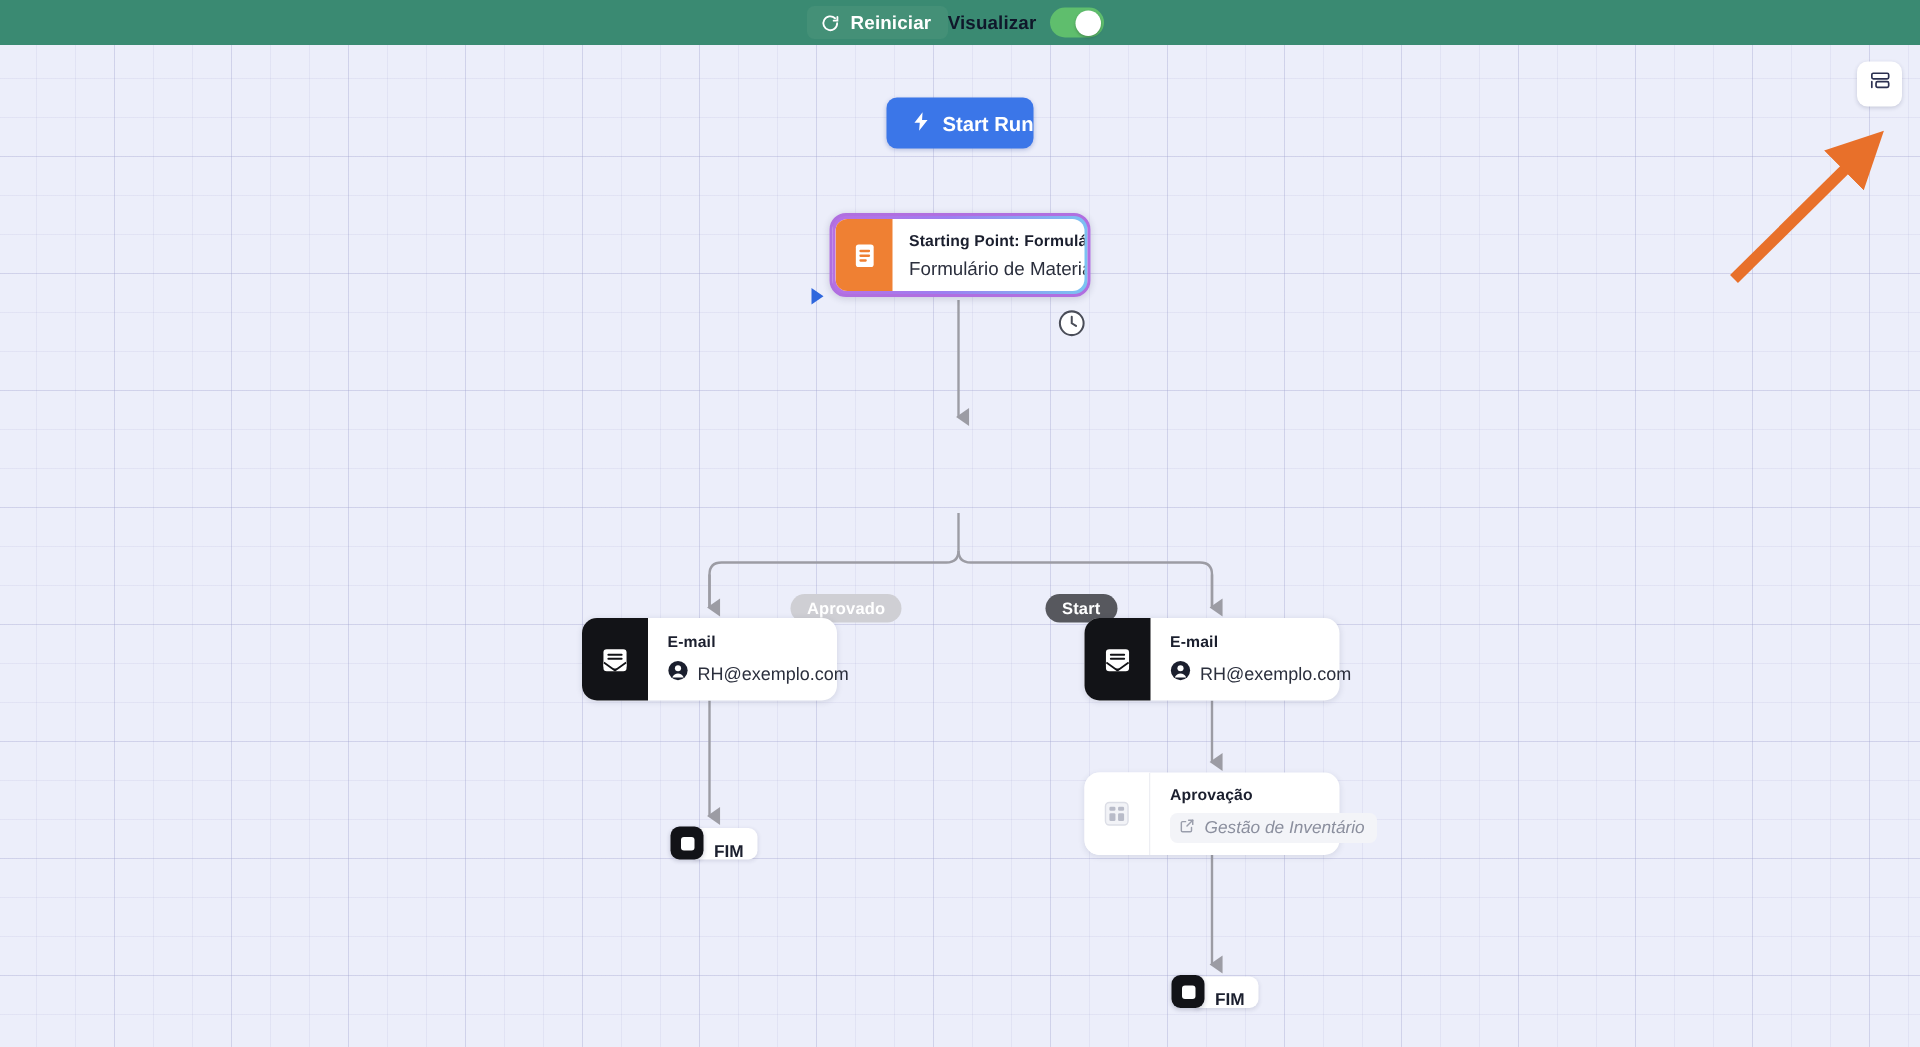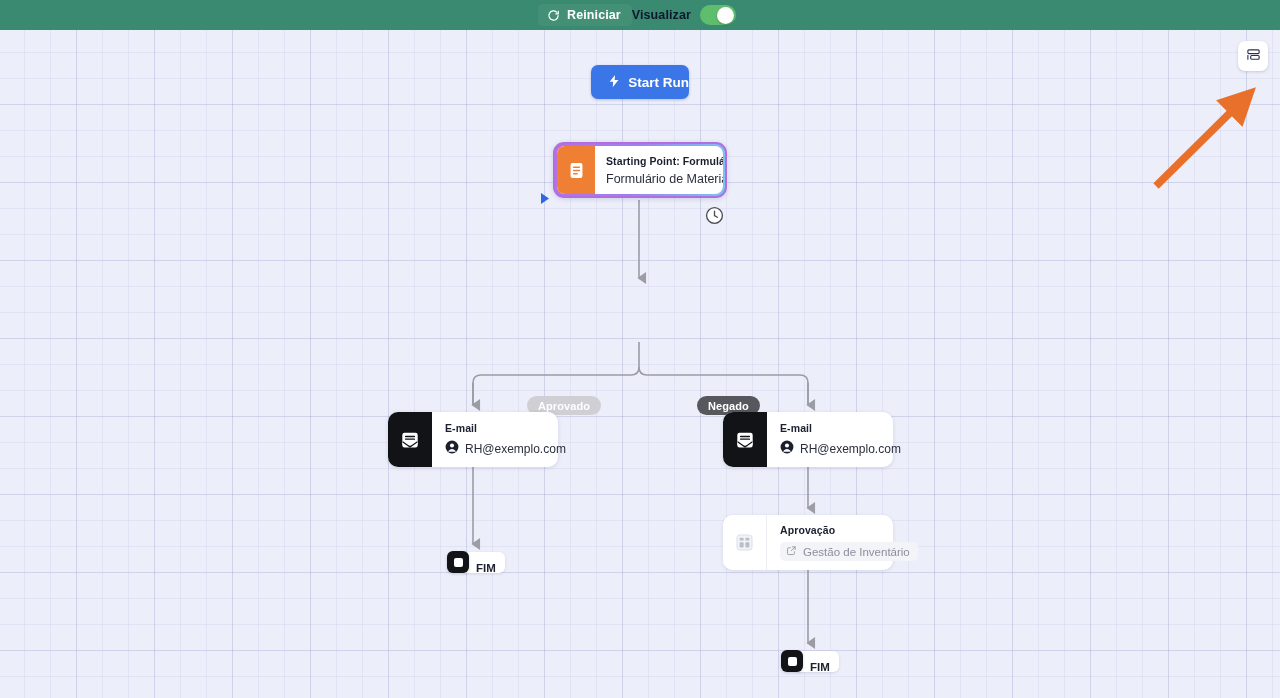--- a/index.html
+++ b/index.html
@@ -234,20 +234,21 @@
   }
   #node-integration .icon-box { background: #ffffff; border-right: 1px solid #edeef3; }
   #node-integration .title { color: #1b1f2e; }
   #node-integration .sub {
     font-size: 11.5px;
     color: #8b8f9e;
     background: #f3f4f8;
     border-radius: 5px;
     padding: 3px 8px 3px 6px;
     align-self: flex-start;
+    font-style: italic;
   }
 
   
   .end-node {
     position: absolute;
     display: flex;
     align-items: center;
     z-index: 10;
     cursor: pointer;
   }
@@ -399,21 +400,21 @@
 
   <span class="clock-badge">
     <svg width="19" height="19" viewBox="0 0 24 24">
       <circle cx="12" cy="12" r="10" fill="#ffffff" stroke="#4a4d58" stroke-width="1.7"></circle>
       <path d="M12 6.6V12l3.6 2.2" stroke="#4a4d58" stroke-width="1.7" fill="none" stroke-linecap="round"></path>
     </svg>
   </span>
 
 
   <div class="branch-label" id="label-aprovado">Aprovado</div>
-  <div class="branch-label" id="label-negado">Negado</div>
+  <div class="branch-label" id="label-negado">Start</div>
 
   <div class="node email" id="node-email-left">
     <div class="icon-box">
       <svg width="22" height="22" viewBox="0 0 24 24" fill="none">
         <rect x="3.6" y="4.2" width="16.8" height="14" rx="2.4" fill="#ffffff"></rect>
         <path d="M7.2 8.2h9.6M7.2 11.1h9.6" stroke="#121317" stroke-width="1.5" stroke-linecap="round"></path>
         <path d="M3.6 13.6l8.4 6 8.4-6v4.2a2.4 2.4 0 0 1-2.4 2.4H6a2.4 2.4 0 0 1-2.4-2.4z" fill="#ffffff"></path>
         <path d="M3.9 13.8l8.1 5.8 8.1-5.8" stroke="#121317" stroke-width="1.3" fill="none" stroke-linejoin="round"></path>
       </svg>
     </div>

